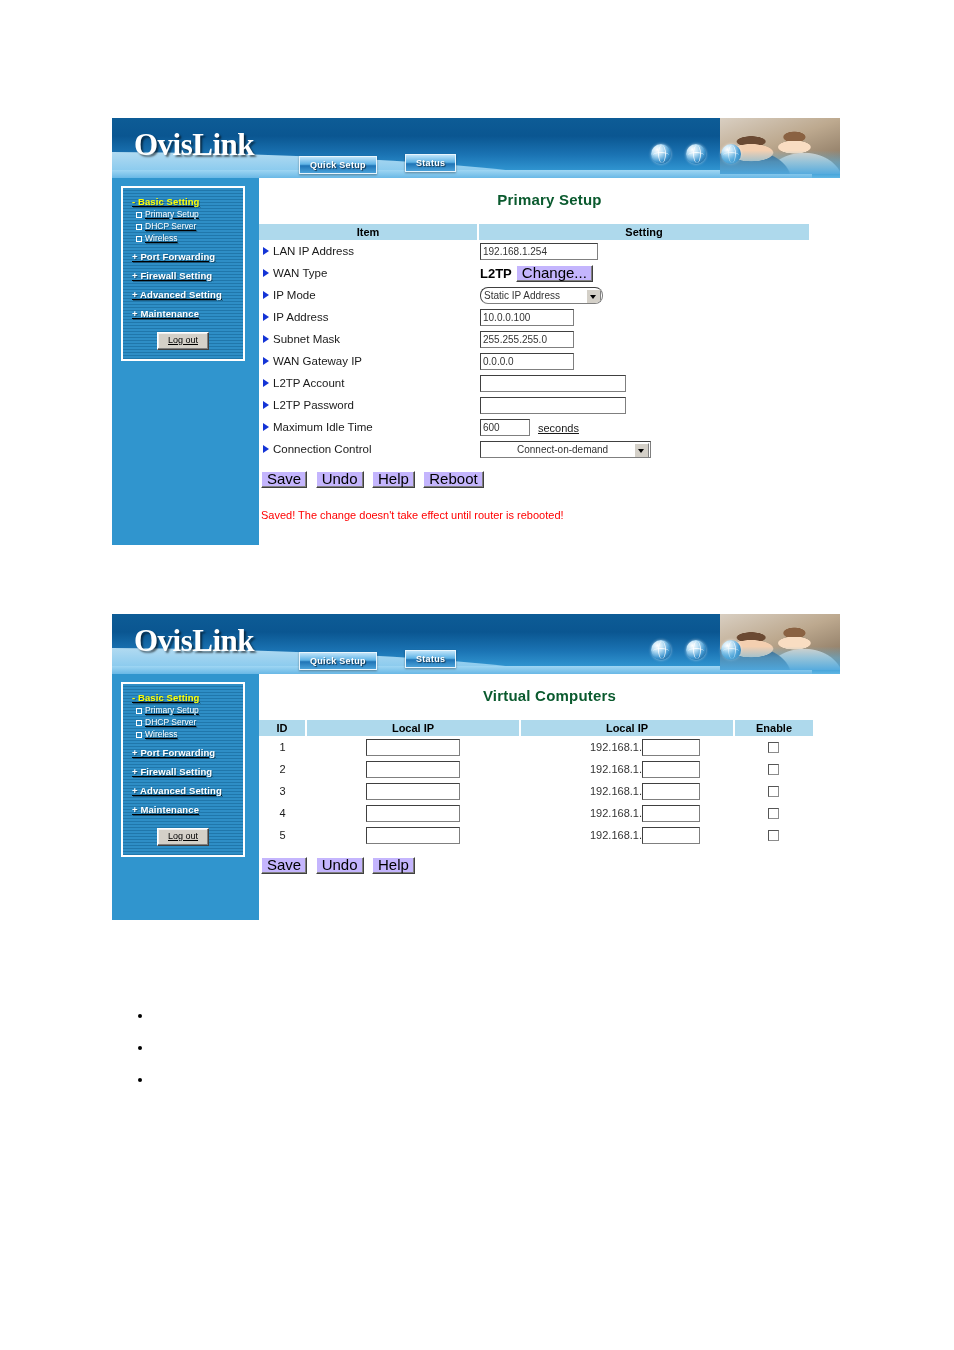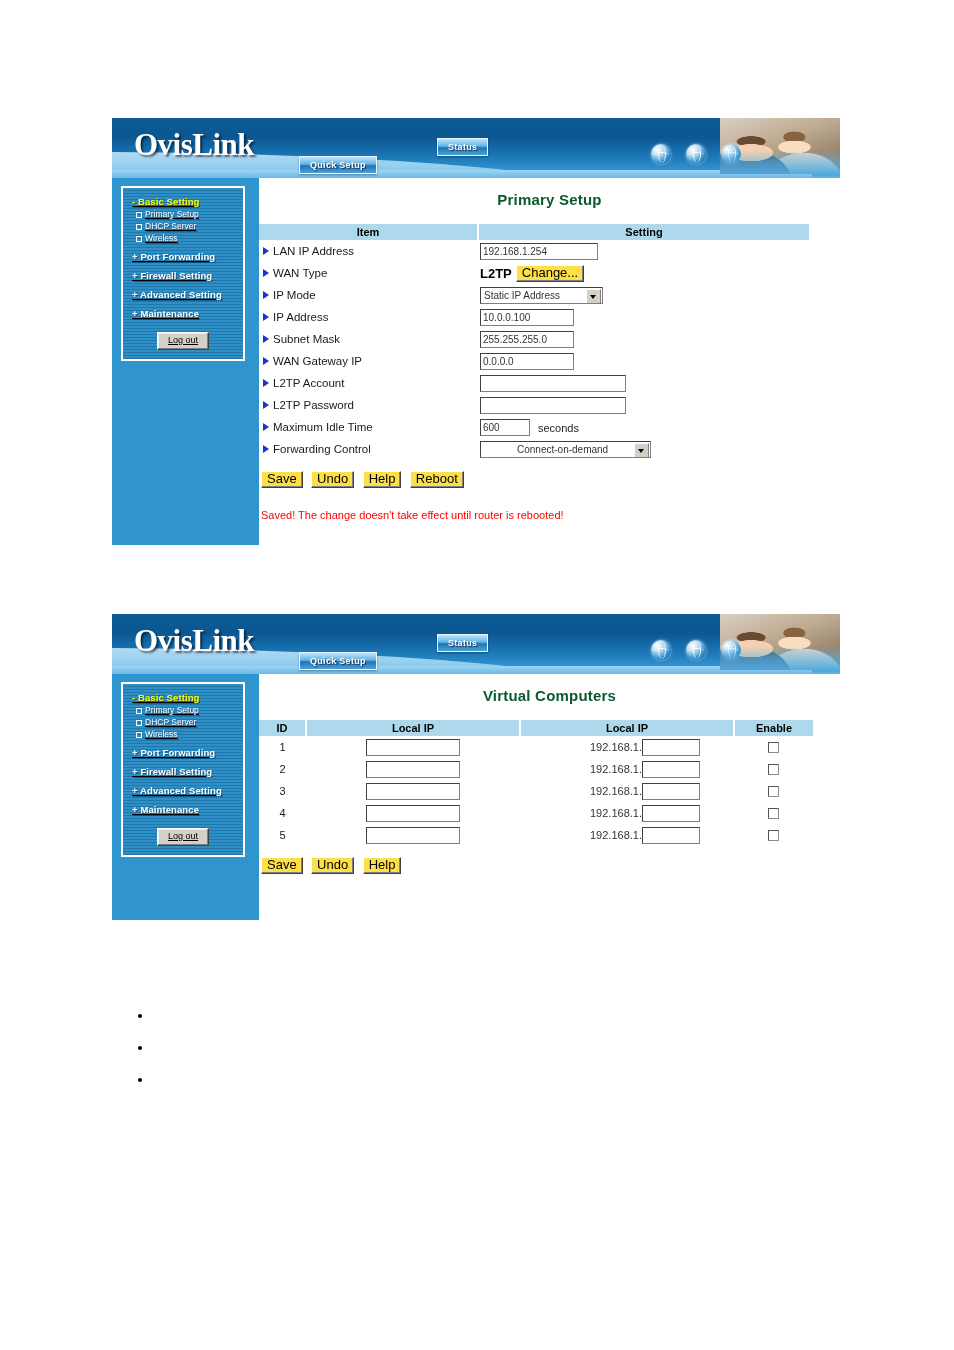--- a/index.html
+++ b/index.html
@@ -41,21 +41,21 @@
     position:absolute;z-index:7;height:16px;line-height:16px;
     background:linear-gradient(180deg,#bfe4fa 0%,#5fb3e6 45%,#1f74b6 55%,#4aa2da 100%);
     border:1px solid #e8f5fd;border-radius:0;
     color:#ffffff;font-size:9px;font-weight:bold;
     text-align:center;letter-spacing:.3px;
     text-shadow:1px 1px 1px rgba(0,0,0,.6);
     padding:0 10px;
     box-shadow:0 1px 2px rgba(0,0,0,.35);
   }
   .navbtn.qs{left:187px;top:38px;}
-  .navbtn.st{left:293px;top:20px;margin-left:32px;}
+  .navbtn.st{left:293px;top:36px;}
 
   .globe{
     position:absolute;top:26px;width:20px;height:20px;border-radius:50%;
     background:radial-gradient(circle at 32% 28%, #ffffff 0%, #bfe2f6 28%, #3e95cf 62%, #0e4d7f 100%);
     box-shadow:0 0 3px rgba(255,255,255,.6);
     z-index:5;
   }
   .globe::before{
     content:"";position:absolute;left:2px;top:8px;width:16px;height:5px;
     border-top:1px solid rgba(255,255,255,.85);border-radius:50%;
@@ -158,21 +158,21 @@
     padding:1px 2px;vertical-align:middle;overflow:hidden;white-space:nowrap;
   }
   .w120{width:112px;}
   .w95{width:88px;}
   .w140{width:140px;}
   .w45{width:44px;}
   .w52{width:52px;}
 
   .btn{
     display:inline-block;height:15px;line-height:14px;
-    background:#fde047;color:#000000;font-size:13px;
+    background:#c4b5fd;color:#000000;font-size:15px;
     border:1px solid #ffffff;border-right-color:#404040;border-bottom-color:#404040;
     box-shadow:inset -1px -1px 0 #808080;
     padding:0 5px;vertical-align:middle;text-align:left;
     font-family:"Liberation Sans", sans-serif;white-space:nowrap;
   }
   .wantype{font-size:13px;font-weight:bold;color:#000000;vertical-align:middle;margin-right:4px;}
 
   .sel{
     display:inline-block;position:relative;height:15px;line-height:15px;
     background:#ffffff;border:1px solid #7f7f7f;
@@ -183,23 +183,23 @@
   .sel .ar{
     position:absolute;right:1px;top:1px;width:13px;height:13px;
     background:#d4d0c8;border:1px solid #ffffff;
     border-right-color:#808080;border-bottom-color:#808080;
   }
   .sel .ar::after{
     content:"";position:absolute;left:3px;top:5px;width:0;height:0;
     border-left:3px solid transparent;border-right:3px solid transparent;
     border-top:4px solid #000000;
   }
-  .s118{width:100px;}
+  .s118{width:100px;border-radius:8px;}
   .s130{width:115px;padding-left:36px;}
-  .units{font-size:11px;color:#1a1a1a;margin-left:8px;vertical-align:middle;}
+  .units{font-size:11px;color:#1a1a1a;margin-left:8px;vertical-align:middle;text-decoration:underline;}
 
   .btnrow{margin-top:10px;margin-left:2px;}
   .btnrow .btn{margin-right:4px;}
   .savemsg{
     color:#ff0000;font-size:11px;margin-top:21px;margin-left:2px;white-space:nowrap;
   }
 
   
   .vc .idcell{font-size:11px;color:#1a1a1a;text-align:center;height:22px;}
   .vc .gcell{text-align:center;height:22px;}
@@ -315,21 +315,21 @@
           <td class="itemcell"><span class="arrow"></span><span>L2TP Password</span></td>
           <td class="setcell"><span class="tin w140"></span></td>
         </tr>
 
         <tr>
           <td class="itemcell"><span class="arrow"></span><span>Maximum Idle Time</span></td>
           <td class="setcell"><span class="tin w45">600</span><span class="units">seconds</span></td>
         </tr>
 
         <tr>
-          <td class="itemcell"><span class="arrow"></span><span>Forwarding Control</span></td>
+          <td class="itemcell"><span class="arrow"></span><span>Connection Control</span></td>
           <td class="setcell"><span class="sel s130"><span>Connect-on-demand</span><span class="ar"></span></span></td>
         </tr>
       </tbody>
         </table>
 
       <div class="btnrow">
         <span class="btn">Save</span>
         <span class="btn">Undo</span>
         <span class="btn">Help</span>
         <span class="btn">Reboot</span>

